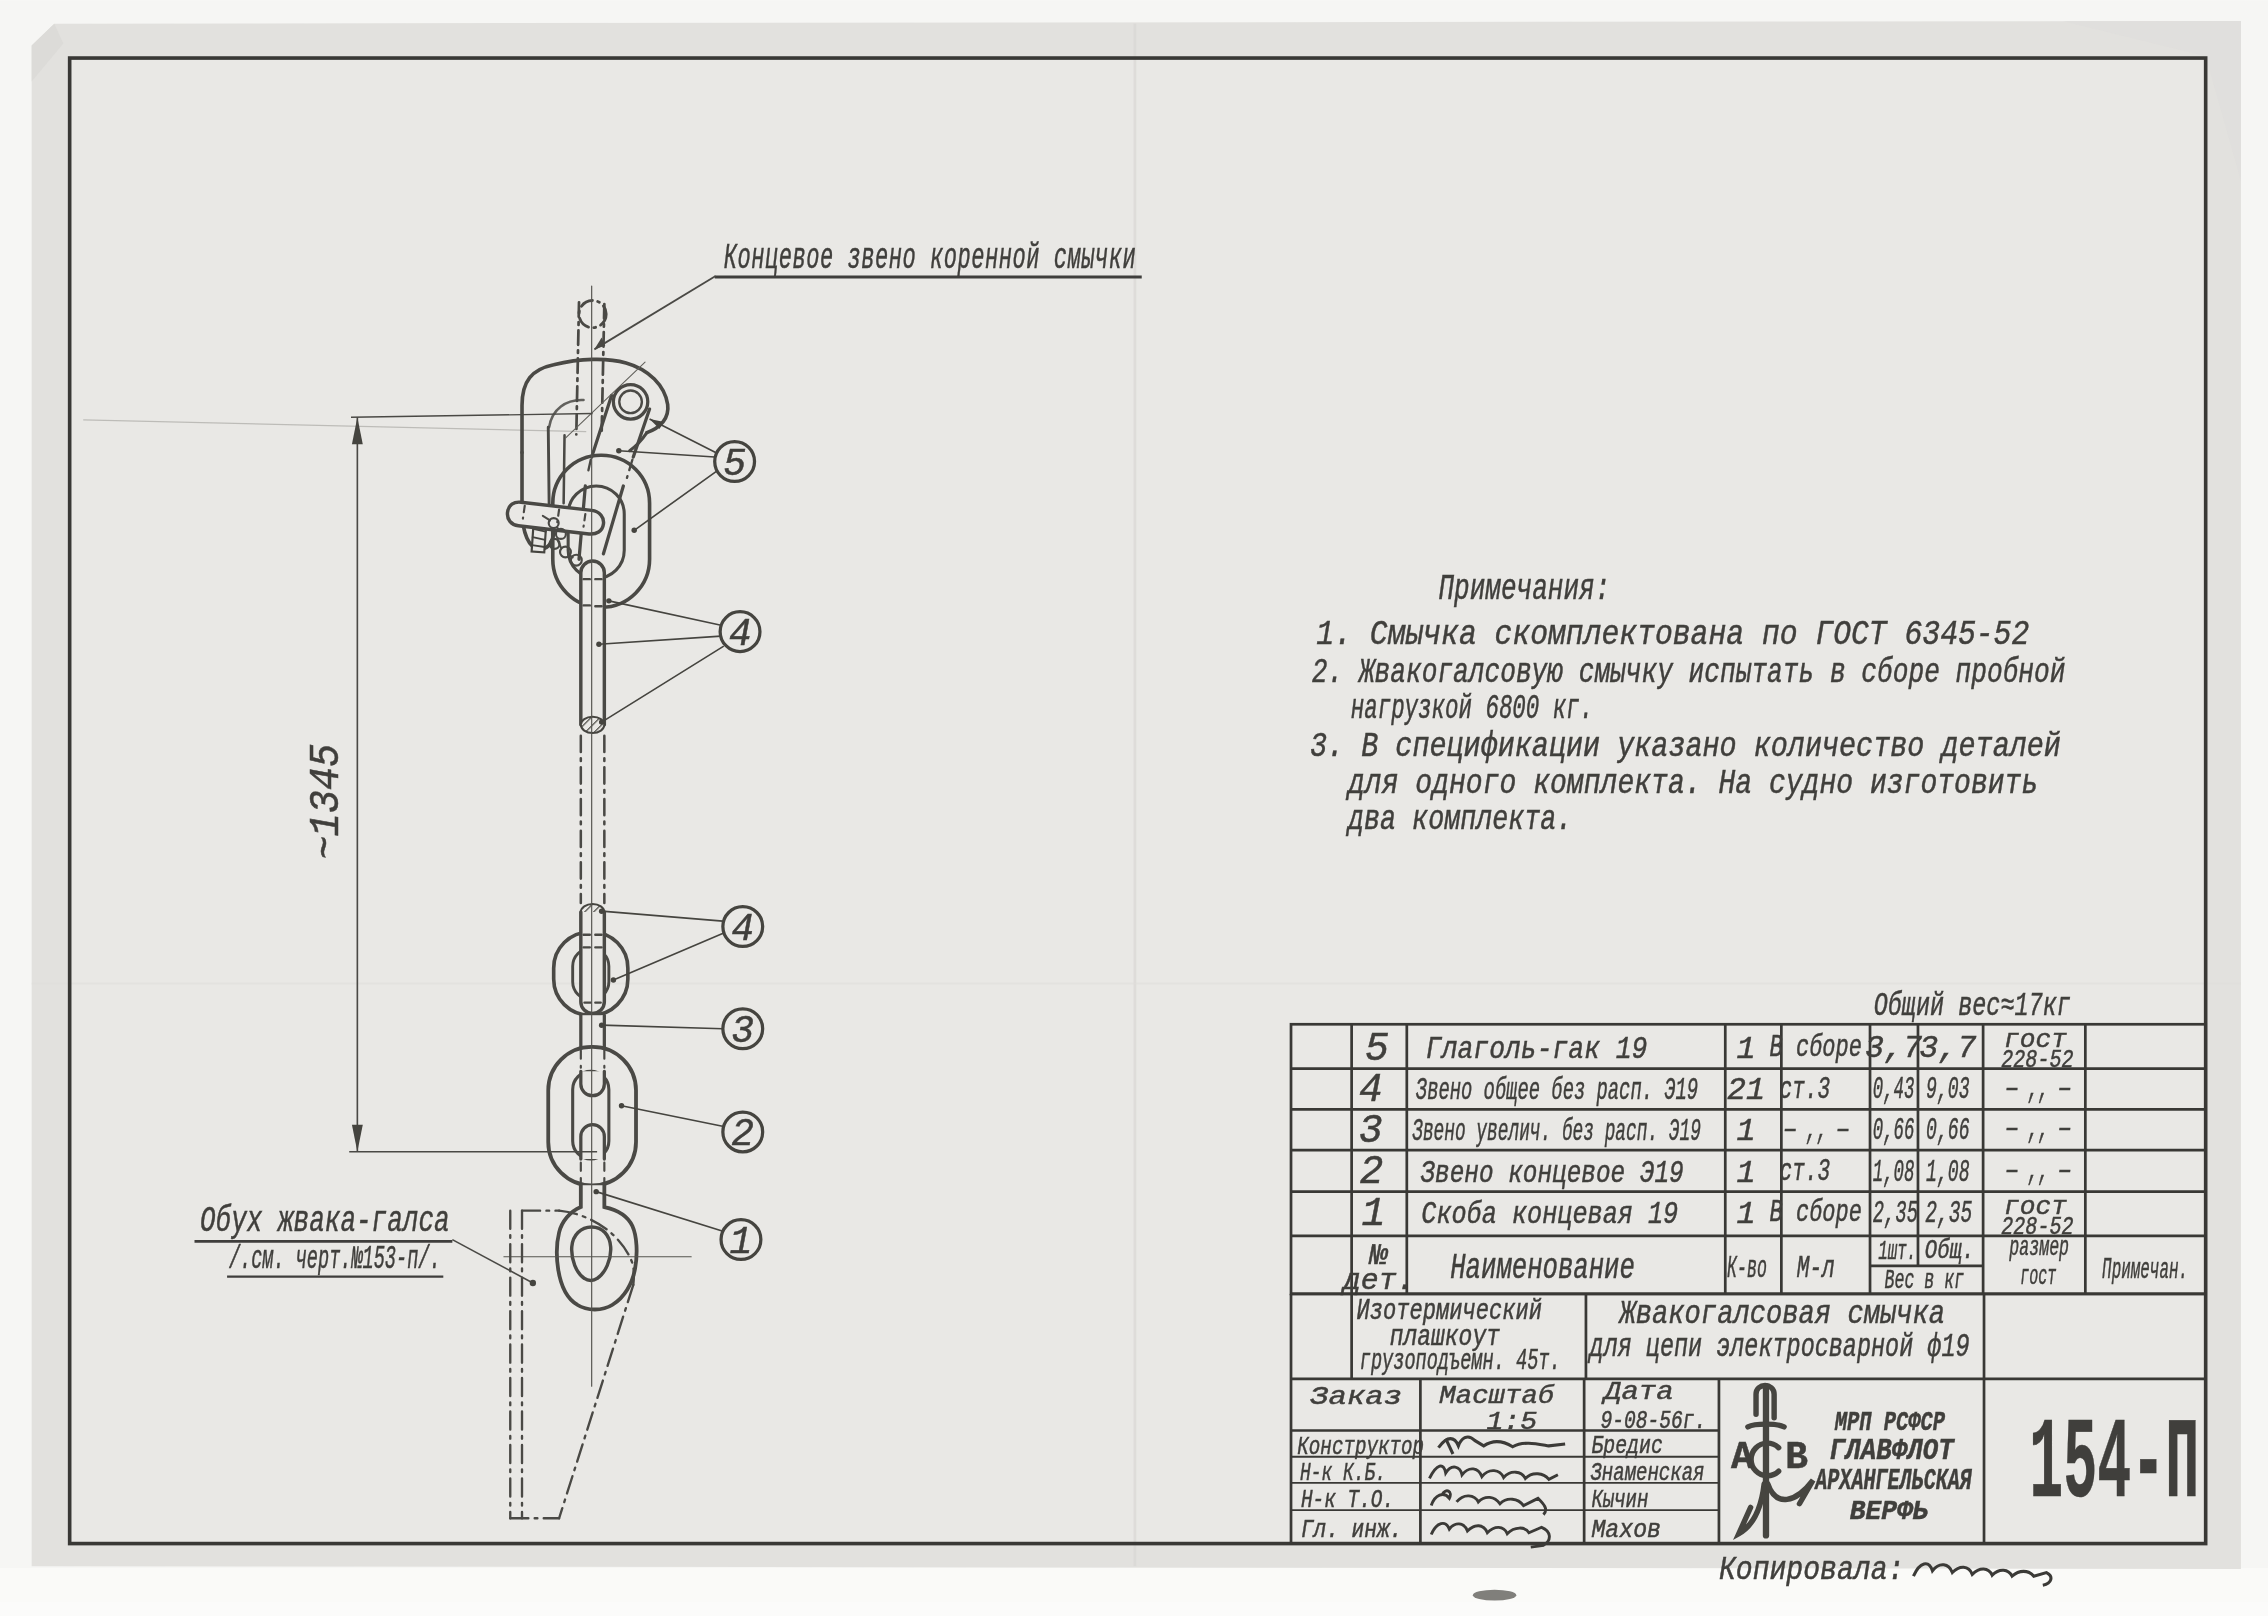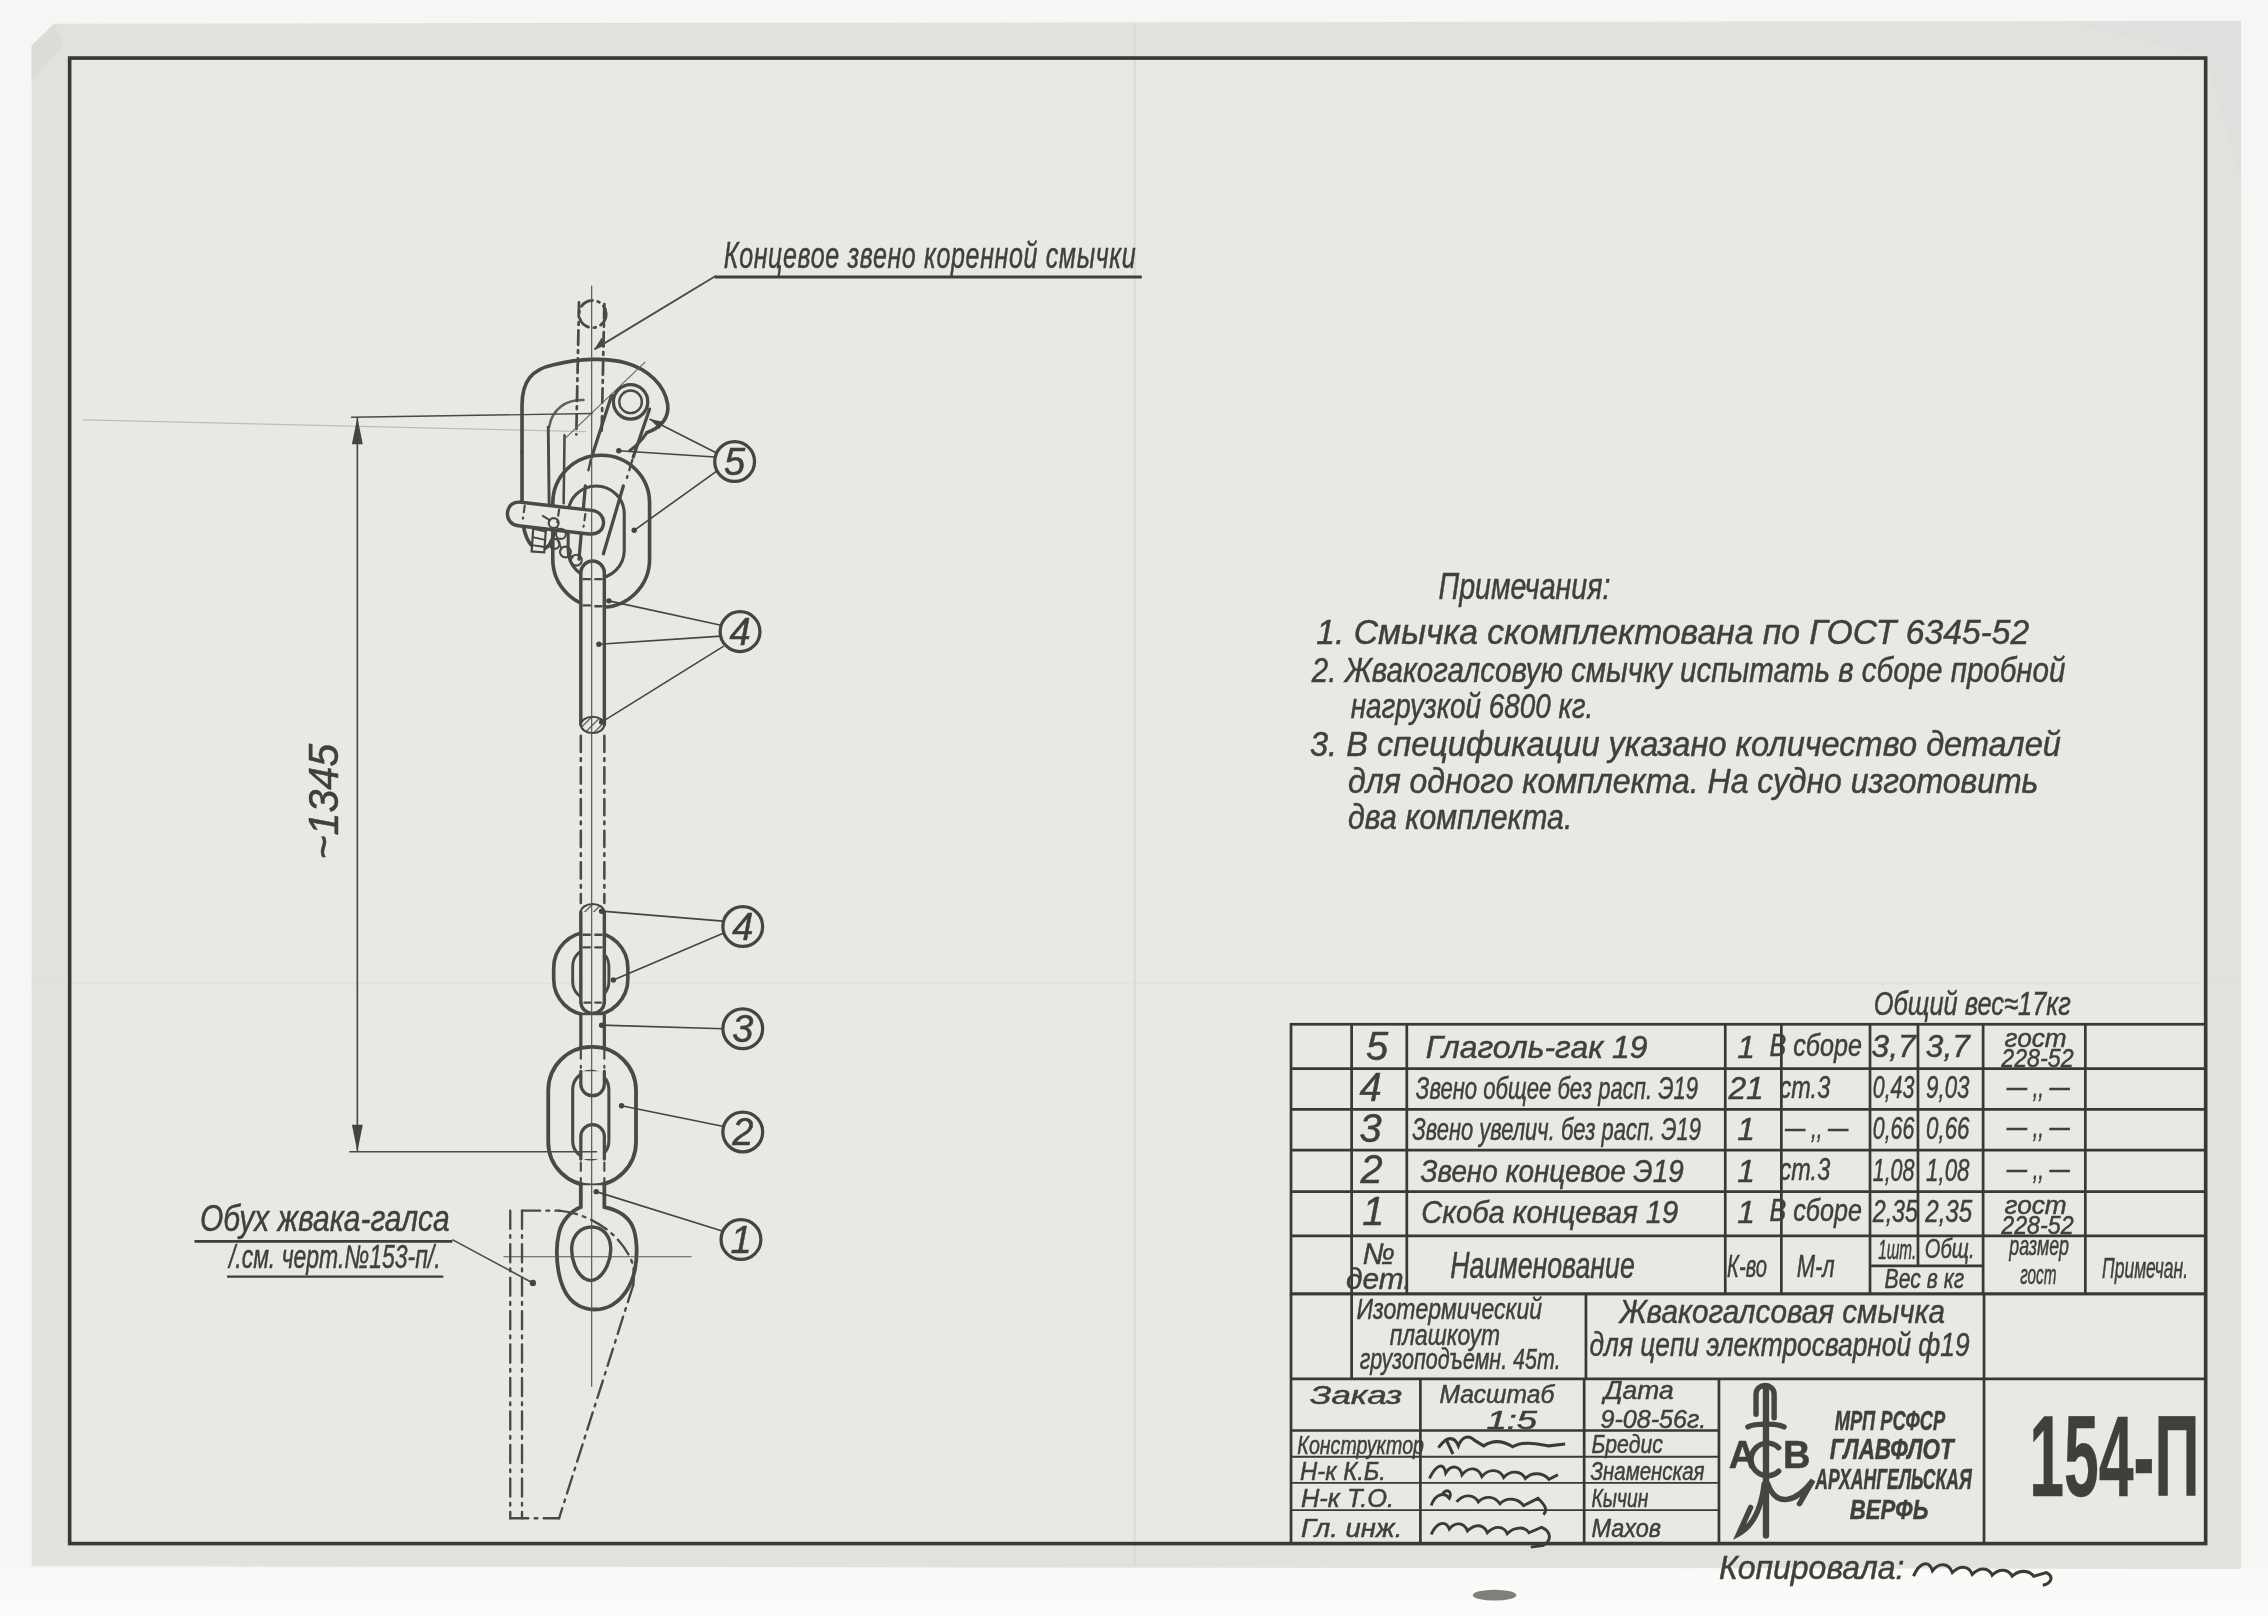--- a/index.html
+++ b/index.html
@@ -1,17 +1,17 @@
 <!DOCTYPE html>
 <html style="font-size:14.5px"><head>
 <meta charset="utf-8">
 <style>
   html,body{margin:0;padding:0;background:#fbfbfa;}
   .page{position:relative;width:2269px;height:1602px;overflow:hidden;
-        font-family:Liberation Sans, sans-serif;}
+        font-family:Liberation Mono, monospace;}
   svg{position:absolute;left:0;top:0;}
   text{fill:#403f3c;font-style:italic;stroke:#403f3c;stroke-width:0.55;}
 </style>
 </head>
 <body>
 <div class="page">
 <svg width="2269" height="1617" viewBox="0 0 2508 1787">
 <defs>
   <pattern id="hatch" width="7" height="7" patternTransform="rotate(45)" patternUnits="userSpaceOnUse">
     <rect width="7" height="7" fill="#e9e8e5"></rect>

